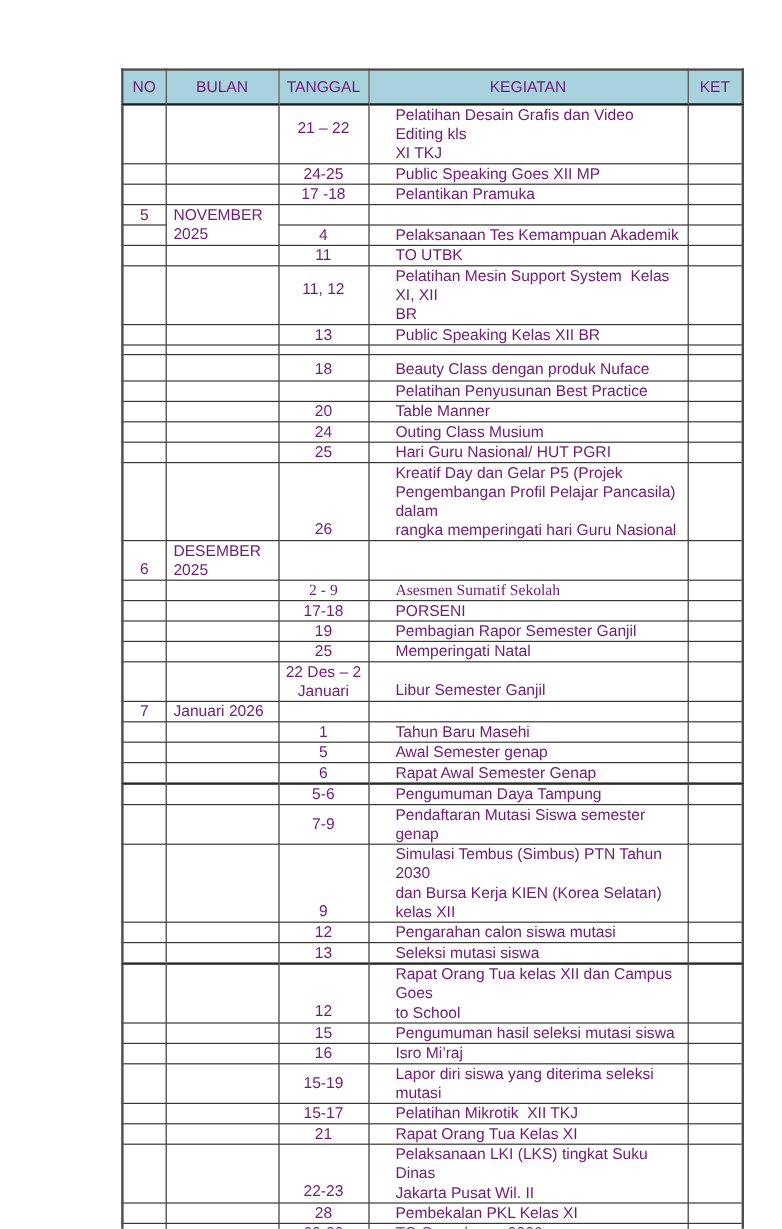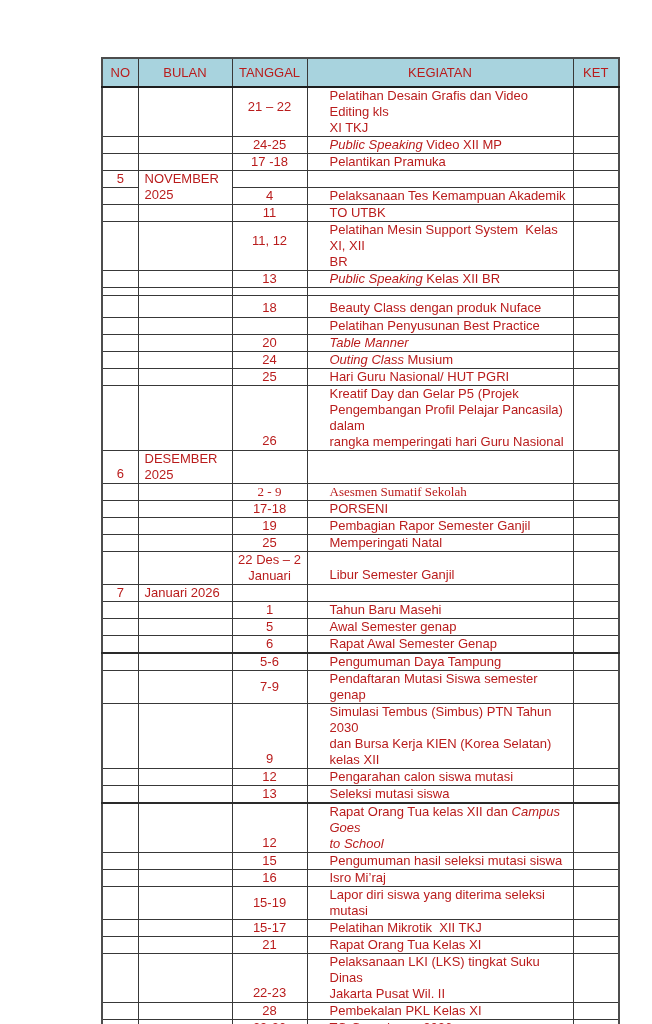--- a/index.html
+++ b/index.html
@@ -1,19 +1,19 @@
 <!DOCTYPE html>
 <html style="--header-bg: #A8D3DE; --grid-border: #383838; --outer-border: #4d4d4d;"><head>
 <meta charset="utf-8">
 <style>
   html,body{margin:0;padding:0;background:#ffffff;}
   body{width:652px;height:1024px;overflow:hidden;}
   .page{
     position:relative;width:652px;height:1024px;background:#fff;
-    font-family:"Liberation Sans",sans-serif;color:#b91c1c;
+    font-family:"Liberation Sans",sans-serif;color:#701a75;
   }
   table.cal{
     position:absolute;left:101px;top:57px;width:517px;
     border-collapse:collapse;table-layout:fixed;
     border:2px solid var(--outer-border,#4d4d4d);
   }
   col.c-no{width:36px}
   col.c-bulan{width:94px}
   col.c-tanggal{width:75px}
   col.c-kegiatan{width:266px}
@@ -29,21 +29,21 @@
     border-bottom:2px solid #1d1d1d;
   }
   tbody td{vertical-align:middle;}
   td.no{text-align:center;}
   td.bulan{text-align:left;padding-left:6px;vertical-align:top;}
   td.tanggal{text-align:center;}
   td.kegiatan{text-align:left;padding-left:22px;}
   td[style*="bottom"]{padding-bottom:1px;}
   td[style*="top"]{padding-top:11px;}
   tr.thick-top td{border-top:2px solid #2a2a2a;}
-  .it{font-style:italic;}
+  .it{}
 </style>
 </head>
 <body>
 
 <div class="page">
   <table class="cal">
     <colgroup>
       <col class="c-no">
       <col class="c-bulan">
       <col class="c-tanggal">
@@ -65,21 +65,21 @@
           <td class="bulan"></td>
           <td class="tanggal" style="vertical-align: top;">21 – 22</td>
           <td class="kegiatan"><span>Pelatihan Desain Grafis dan Video Editing kls
 XI TKJ</span></td>
           <td class="ket"></td>
         </tr>
         <tr style="height: 16px;">
           <td class="no"></td>
           <td class="bulan"></td>
           <td class="tanggal">24-25</td>
-          <td class="kegiatan"><span class="it">Public Speaking</span><span> Video XII MP</span></td>
+          <td class="kegiatan"><span class="it">Public Speaking</span><span> Goes XII MP</span></td>
           <td class="ket"></td>
         </tr>
         <tr style="height: 16px;">
           <td class="no"></td>
           <td class="bulan"></td>
           <td class="tanggal">17 -18</td>
           <td class="kegiatan"><span>Pelantikan Pramuka</span></td>
           <td class="ket"></td>
         </tr>
         <tr style="height: 16px;">

